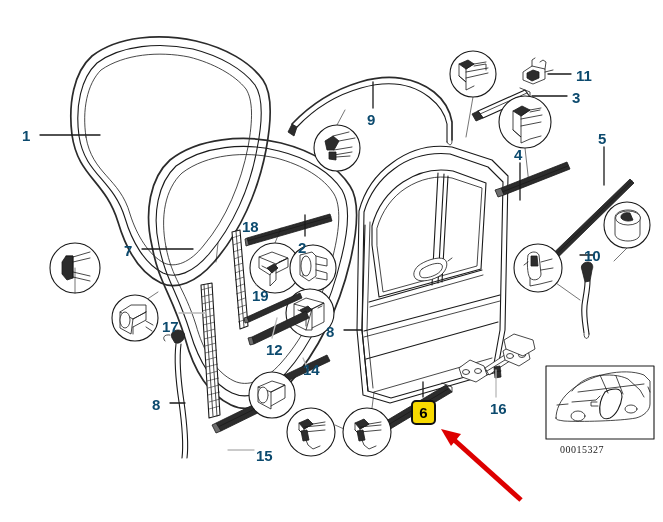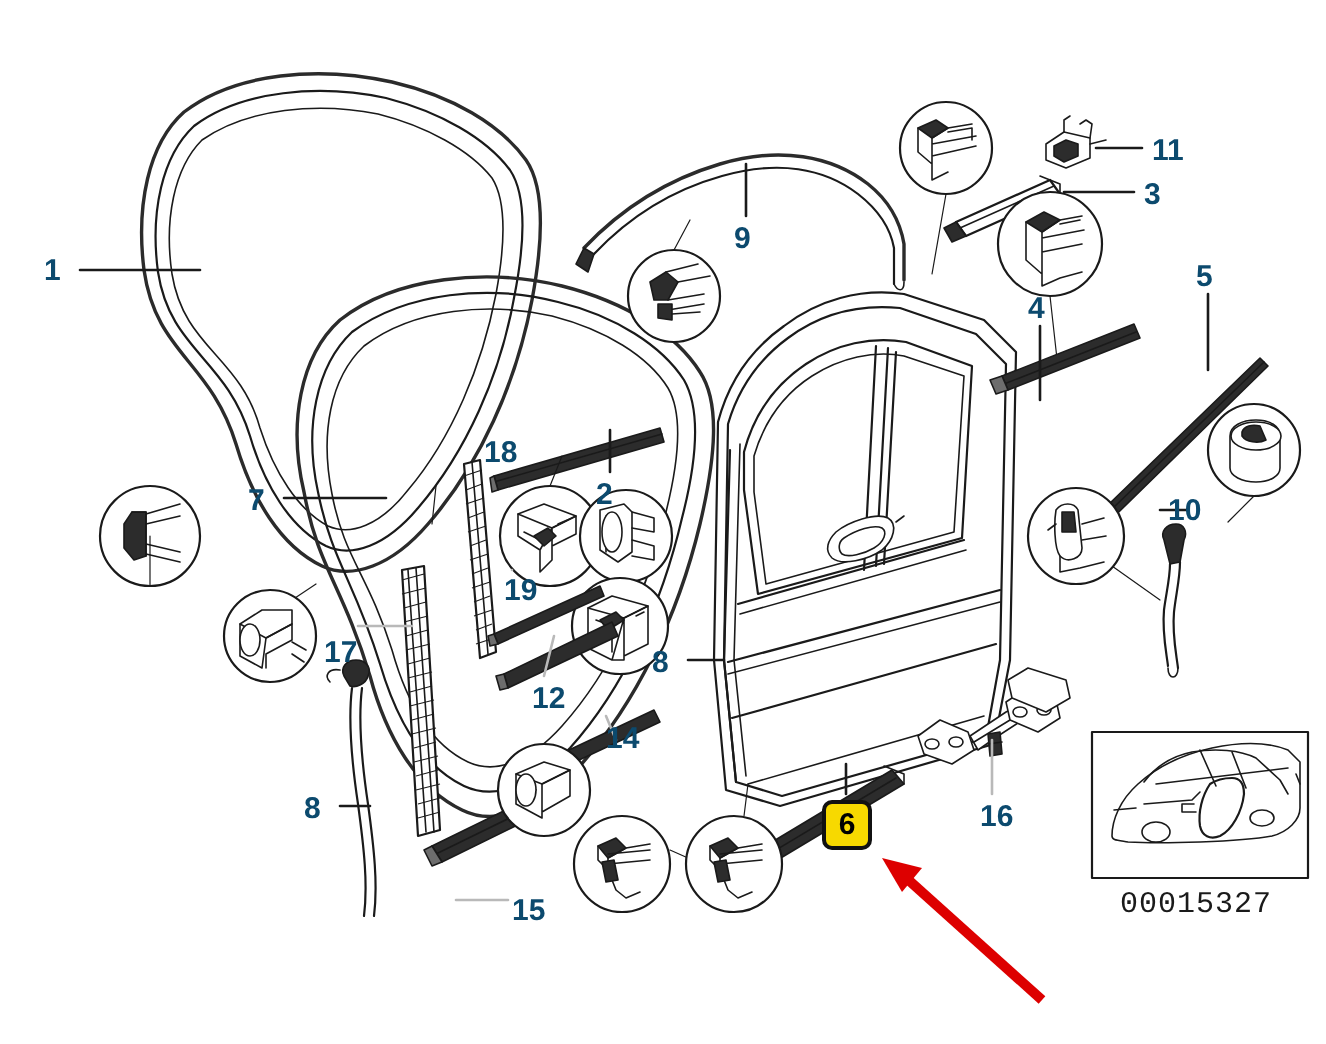--- a/index.html
+++ b/index.html
@@ -5,22 +5,22 @@
   html,body{margin:0;padding:0;background:#ffffff;}
   body{width:663px;height:522px;overflow:hidden;
        font-family:"Liberation Sans",sans-serif;}
   #stage{position:relative;width:663px;height:522px;background:#fff;}
   svg#diagram{position:absolute;left:0;top:0;width:663px;height:522px;}
 
   .lbl{position:absolute;font-family:"Liberation Sans",sans-serif;
        font-weight:bold;font-size:15px;color:#0c4a6e;line-height:1;
        white-space:nowrap;user-select:none;}
   .lbl.grey{color:#0c4a6e;}
-  .caption{position:absolute;font-family:Liberation Mono, monospace;
-           font-size:15px;color:#1a1a1a;letter-spacing:.5px;white-space:nowrap;}
+  .caption{position:absolute;font-family:Liberation Serif, serif;
+           font-size:10px;color:#1a1a1a;letter-spacing:.5px;white-space:nowrap;}
 
   .hl{position:absolute;box-sizing:border-box;
       background:#f7d900;border:2px solid #111;border-radius:5px;
       width:25px;height:25px;display:flex;align-items:center;
       justify-content:center;font-weight:bold;font-size:15px;color:#000;
       font-family:"Liberation Sans",sans-serif;}
 </style>
 </head>
 <body>
 

